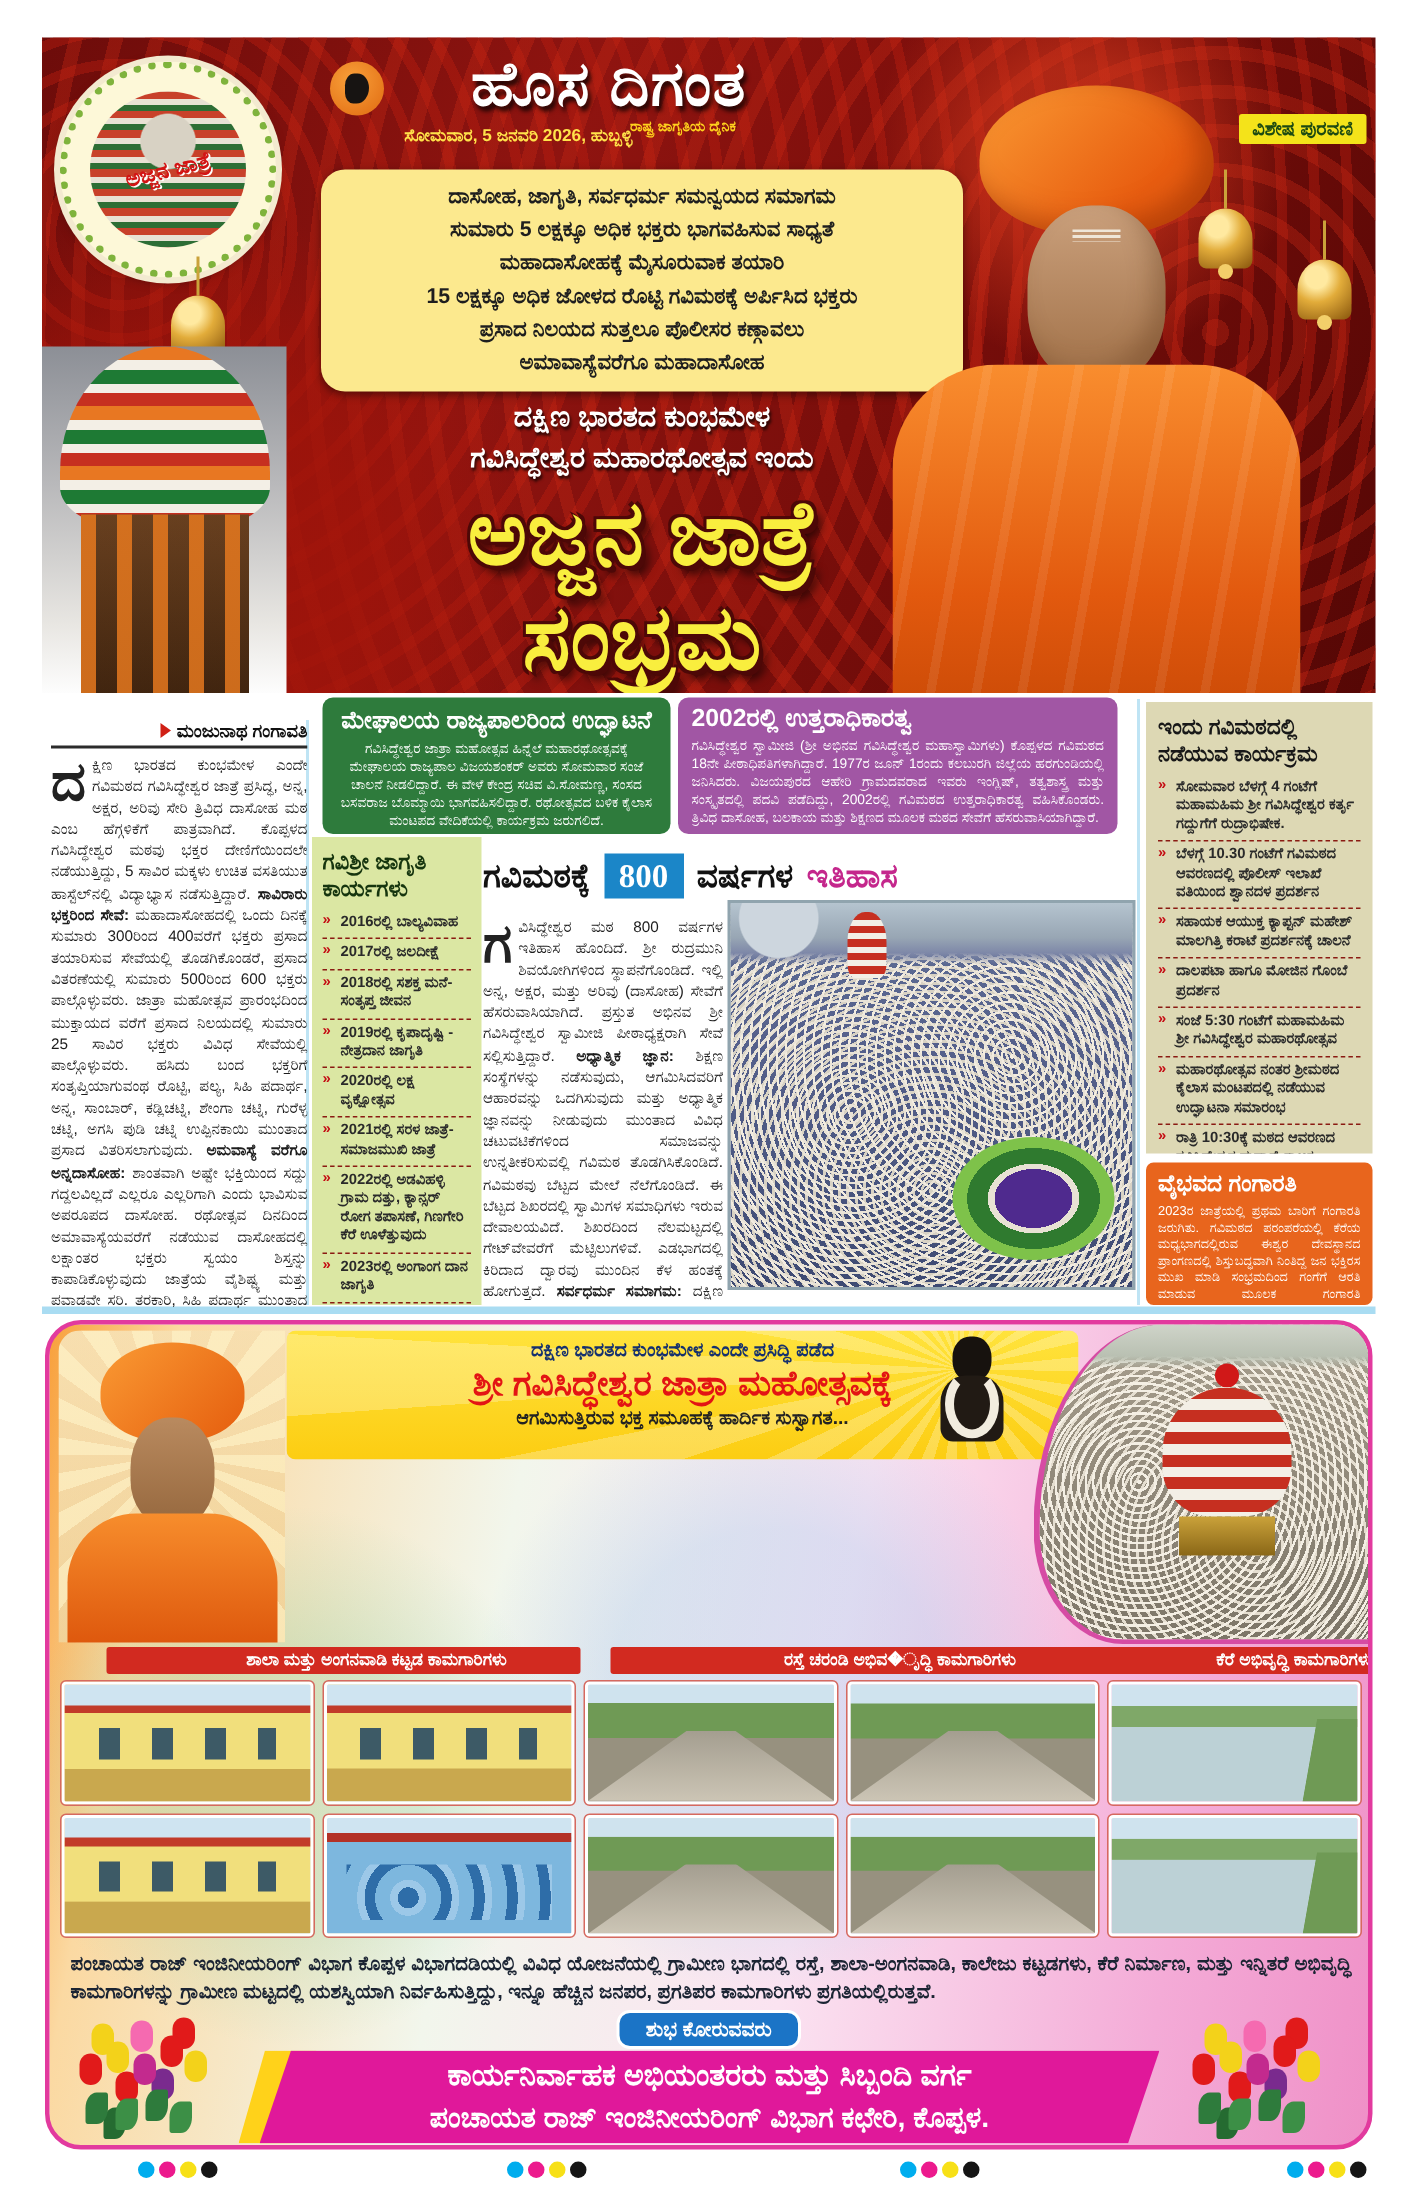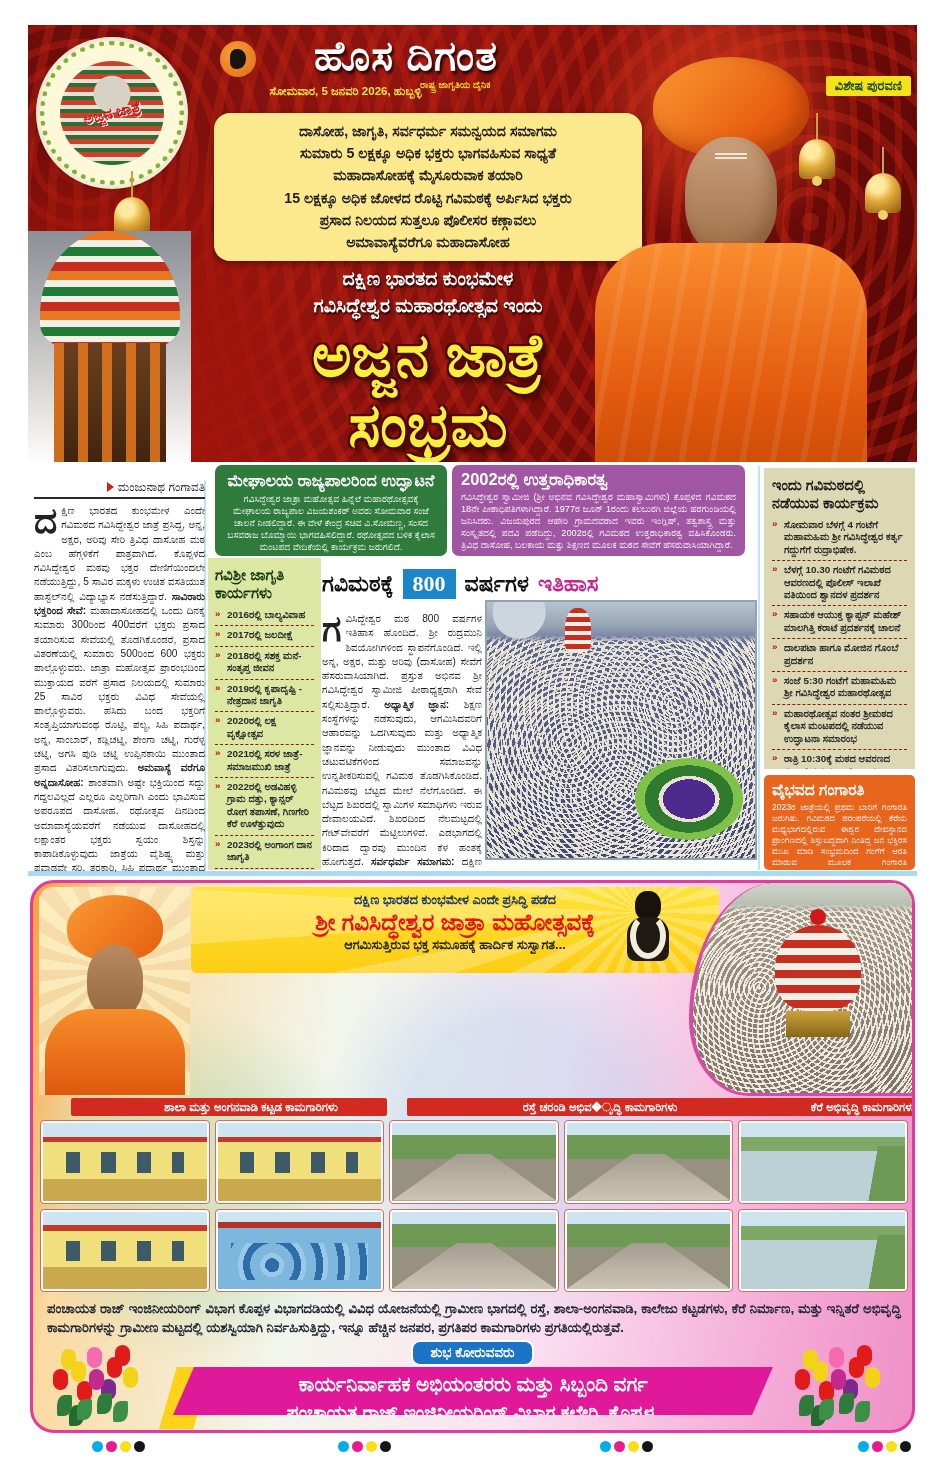--- a/index.html
+++ b/index.html
@@ -78,21 +78,21 @@
       linear-gradient(#f98d2e,#e2590e 70%,#cf4d08);}
 
   
   .news-section{position:absolute;left:28px;top:462px;width:889px;height:414px;background:#fff;
     border-bottom:5px solid #a9dcf2;box-sizing:border-box;}
   .vrule{position:absolute;width:2px;background:#bfe4f4;}
   .byline-row{display:flex;justify-content:flex-end;align-items:center;gap:4px;
     border-bottom:2px solid #2b2b2b;padding-bottom:3px;margin-bottom:5px;}
   .byline-marker{width:0;height:0;border-left:7px solid #d02015;border-top:5px solid transparent;
     border-bottom:5px solid transparent;}
-  .byline-text{font-size:12px;font-weight:400;color:#111;}
+  .byline-text{font-size:12px;font-weight:700;color:#111;}
   .news-article{font-size:10.2px;line-height:14.3px;text-align:justify;color:#1c1c1c;}
   .dropcap{float:left;font-size:36px;line-height:30px;font-weight:800;padding:2px 4px 0 0;color:#222;}
   .subhead{font-weight:800;}
   .col-left{position:absolute;left:6px;top:18px;width:171px;height:392px;overflow:hidden;}
   .listbox{position:absolute;box-sizing:border-box;}
   .jagruti-box{left:180px;top:96px;width:113px;height:312px;background:#dbe7a3;padding:8px 7px;overflow:hidden;}
   .jagruti-title{font-size:15px;font-weight:800;color:#16350e;line-height:18px;margin-bottom:4px;}
   .list-item{position:relative;font-size:9.9px;line-height:12.4px;font-weight:bold;color:#2a2a2a;
     padding:3px 0 4px 12px;border-bottom:1.6px dashed #8a1a12;}
   .list-item:before{content:"\00BB";position:absolute;left:0;top:2px;color:#c40b12;font-weight:800;}
@@ -198,21 +198,21 @@
   .ph-lake{background:linear-gradient(#cfe3ee 0 18%,#7fa868 18% 36%,#bcd1d6 36% 100%);}
   .ph-lake .bank{position:absolute;right:0;top:30%;width:26%;height:70%;
     background:linear-gradient(100deg,transparent 30%,#6f9a55 31%);}
   .ad-paragraph{position:absolute;left:14px;top:416px;width:854px;font-size:13.2px;font-weight:bold;
     color:#1b2433;line-height:19px;text-align:justify;}
   .wish-pill{position:absolute;left:50%;transform:translateX(-50%);top:457px;background:#1b74c6;
     color:#fff;font-weight:800;font-size:13.5px;padding:3px 18px;border-radius:9px;border:2px solid #fff;
     white-space:nowrap;z-index:3;}
   .sig-accent{position:absolute;left:126px;top:484px;width:52px;height:62px;background:#ffd21a;
     clip-path:polygon(34% 0,100% 0,66% 100%,0 100%);}
-  .sig-banner{position:absolute;left:140px;top:484px;width:600px;height:48px;background:#e0189a;
+  .sig-banner{position:absolute;left:140px;top:484px;width:600px;height:62px;background:#e0189a;
     clip-path:polygon(3.5% 0,100% 0,96.5% 100%,0 100%);text-align:center;color:#fff;
     box-sizing:border-box;padding-top:3px;z-index:2;}
   .sig1{font-size:20px;font-weight:800;line-height:29px;}
   .sig2{font-size:19px;font-weight:800;line-height:27px;}
   .bouquet{position:absolute;width:15px;height:21px;border-radius:8px;}
   .bq-blooms{background:#e11a1a;
     box-shadow:18px -8px 0 #f3d21a,36px 0 0 #c32a8e,54px -12px 0 #e11a1a,70px -2px 0 #f3d21a,
     24px 12px 0 #e11a1a,48px 10px 0 #7a2a8e,8px -20px 0 #f3d21a,62px -24px 0 #e11a1a,34px -22px 0 #f56ab0;}
   .bq-leaves{top:16px;left:6px;background:#2e7b3c;border-radius:50% 10% 50% 10%;
     box-shadow:20px 4px 0 #3c8f46,40px -2px 0 #2e7b3c,56px 6px 0 #3c8f46,12px 10px 0 #256b31;}

